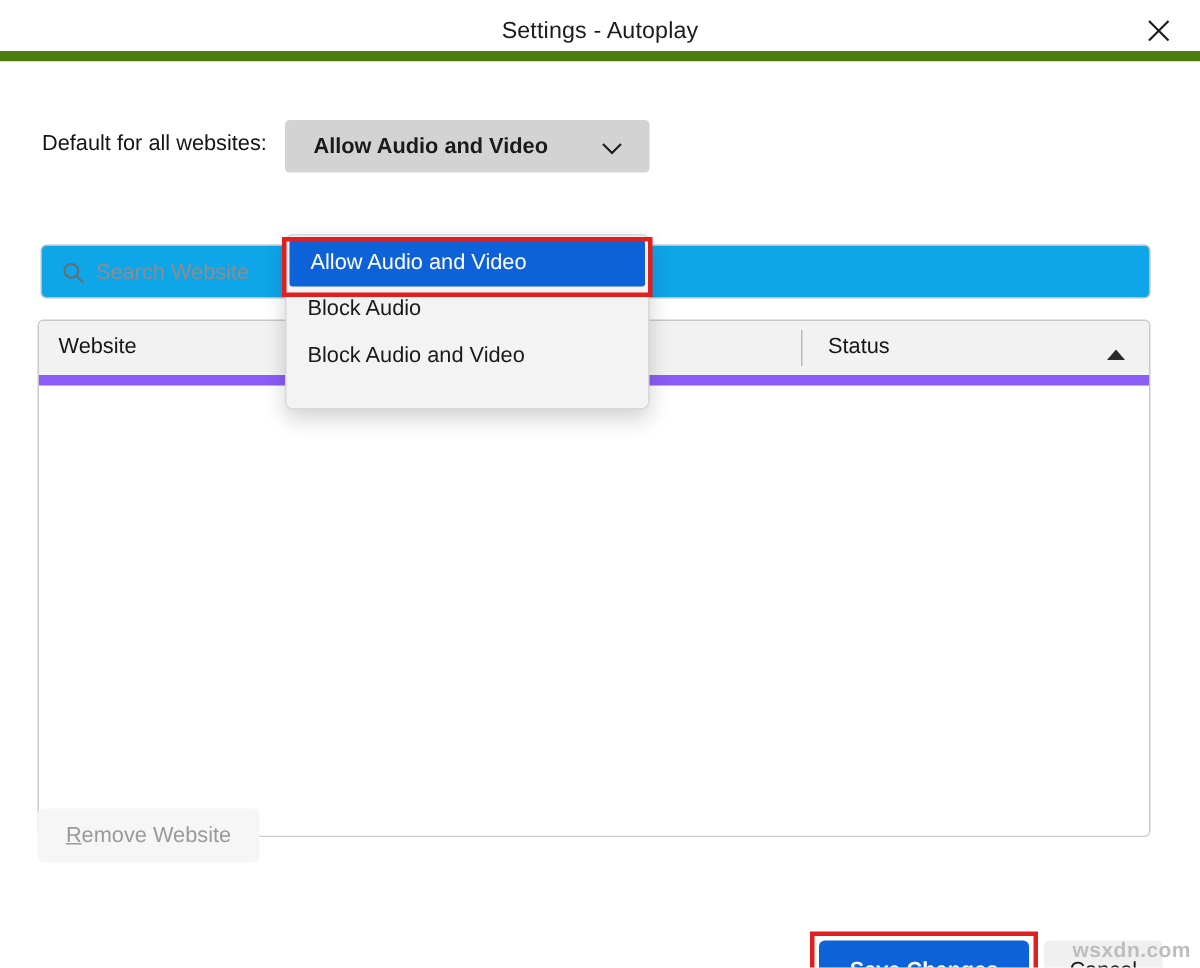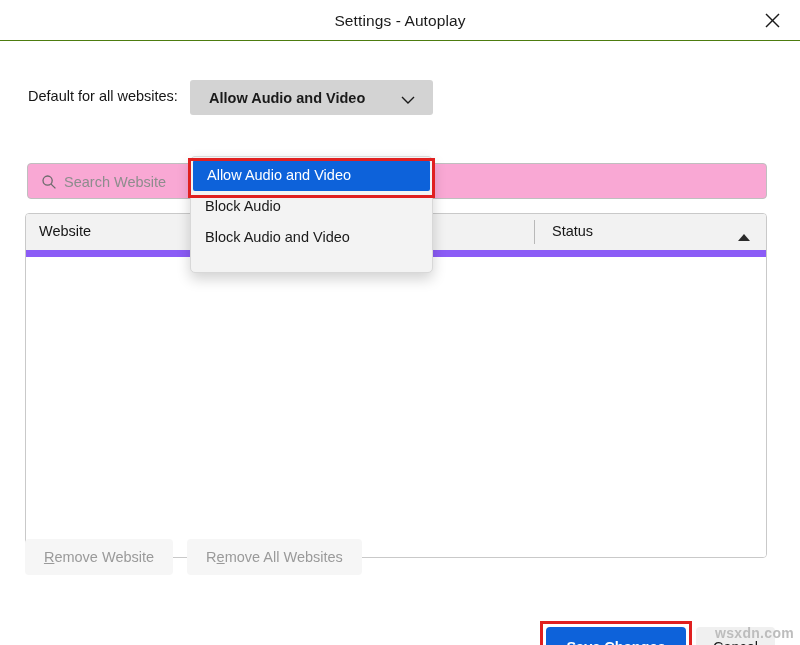--- a/index.html
+++ b/index.html
@@ -16,21 +16,21 @@
     position: relative;
   }
 
   
   #titlebar {
     position: absolute;
     left: 0; top: 0;
     width: 800px;
     height: 41px;
     background: #ffffff;
-    border-bottom: 1px solid #4d7c0f;
+    border-bottom: 7px solid #4d7c0f;
     box-sizing: border-box;
     padding-left: 36px;
   }
   #titlebar-title {
     position: absolute;
     left: 0; top: 12px;
     width: 800px;
     text-align: center;
     font-size: 15.5px;
     color: #1b1b1b;
@@ -107,21 +107,21 @@
   }
 
   
   #search-box {
     position: absolute;
     left: 27px; top: 122px;
     width: 740px;
     height: 36px;
     border: 1px solid #bfbfbf;
     border-radius: 4px;
-    background: #f9a8d4;
+    background: #0ea5e9;
     box-sizing: border-box;
   }
   #search-icon {
     position: absolute;
     left: 13px; top: 10px;
   }
   #search-input {
     position: absolute;
     left: 34px; top: 0;
     width: 690px;
@@ -333,23 +333,20 @@
           <polygon points="6,0 12,7 0,7" fill="#2b2b2b"></polygon>
         </svg>
       </span>
     </div>
     <div id="table-body"></div>
   </div>
 
   <button class="remove-btn" id="remove-website-button" disabled="">
     <span class="akey">R</span><span>emove Website</span>
   </button>
-  <button class="remove-btn" id="remove-all-button" disabled="">
-    <span>R</span><span class="akey">e</span><span>move All Websites</span>
-  </button>
 
   <button id="save-button">
     <span class="akey">S</span><span>ave Changes</span>
   </button>
   <button id="cancel-button">Cancel</button>
 
   <div id="dropdown-popup">
     <div class="dd-item selected">Allow Audio and Video</div>
     <div class="dd-item">Block Audio</div>
     <div class="dd-item">Block Audio and Video</div>

